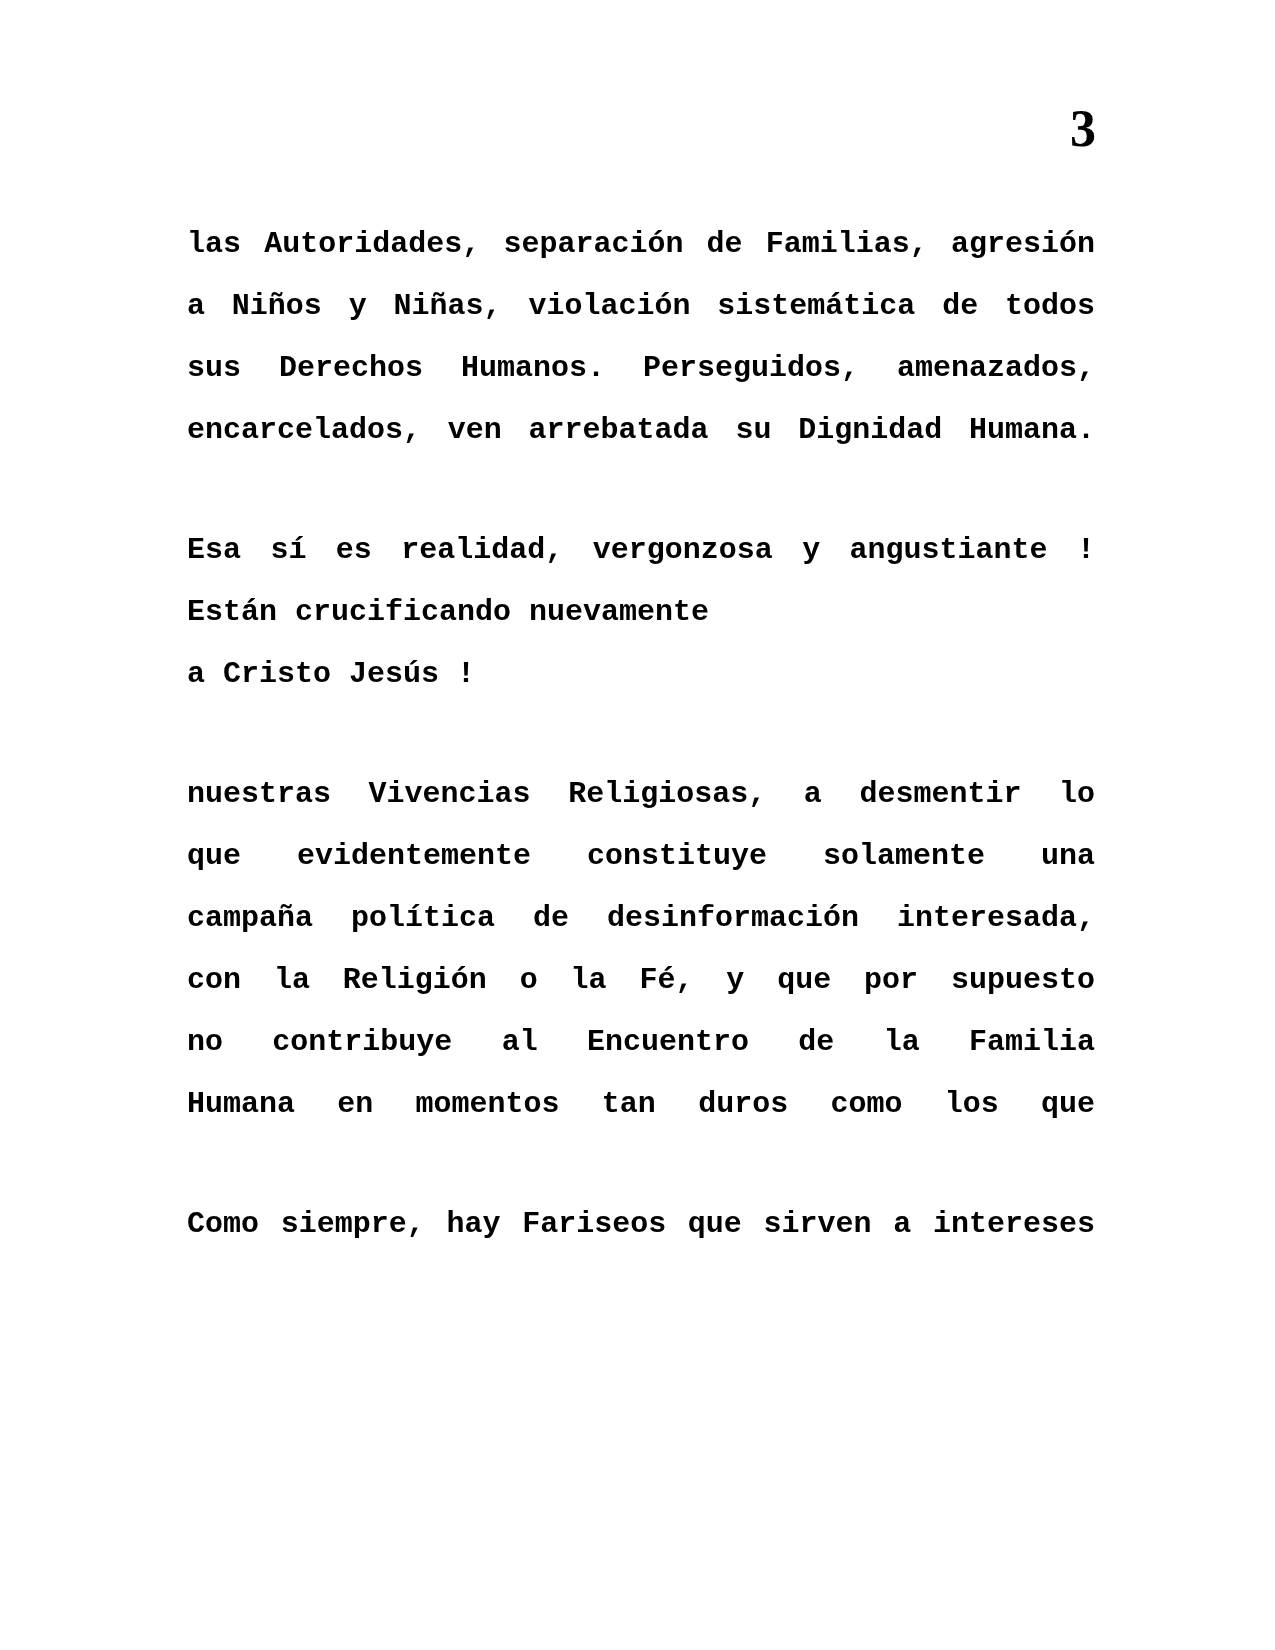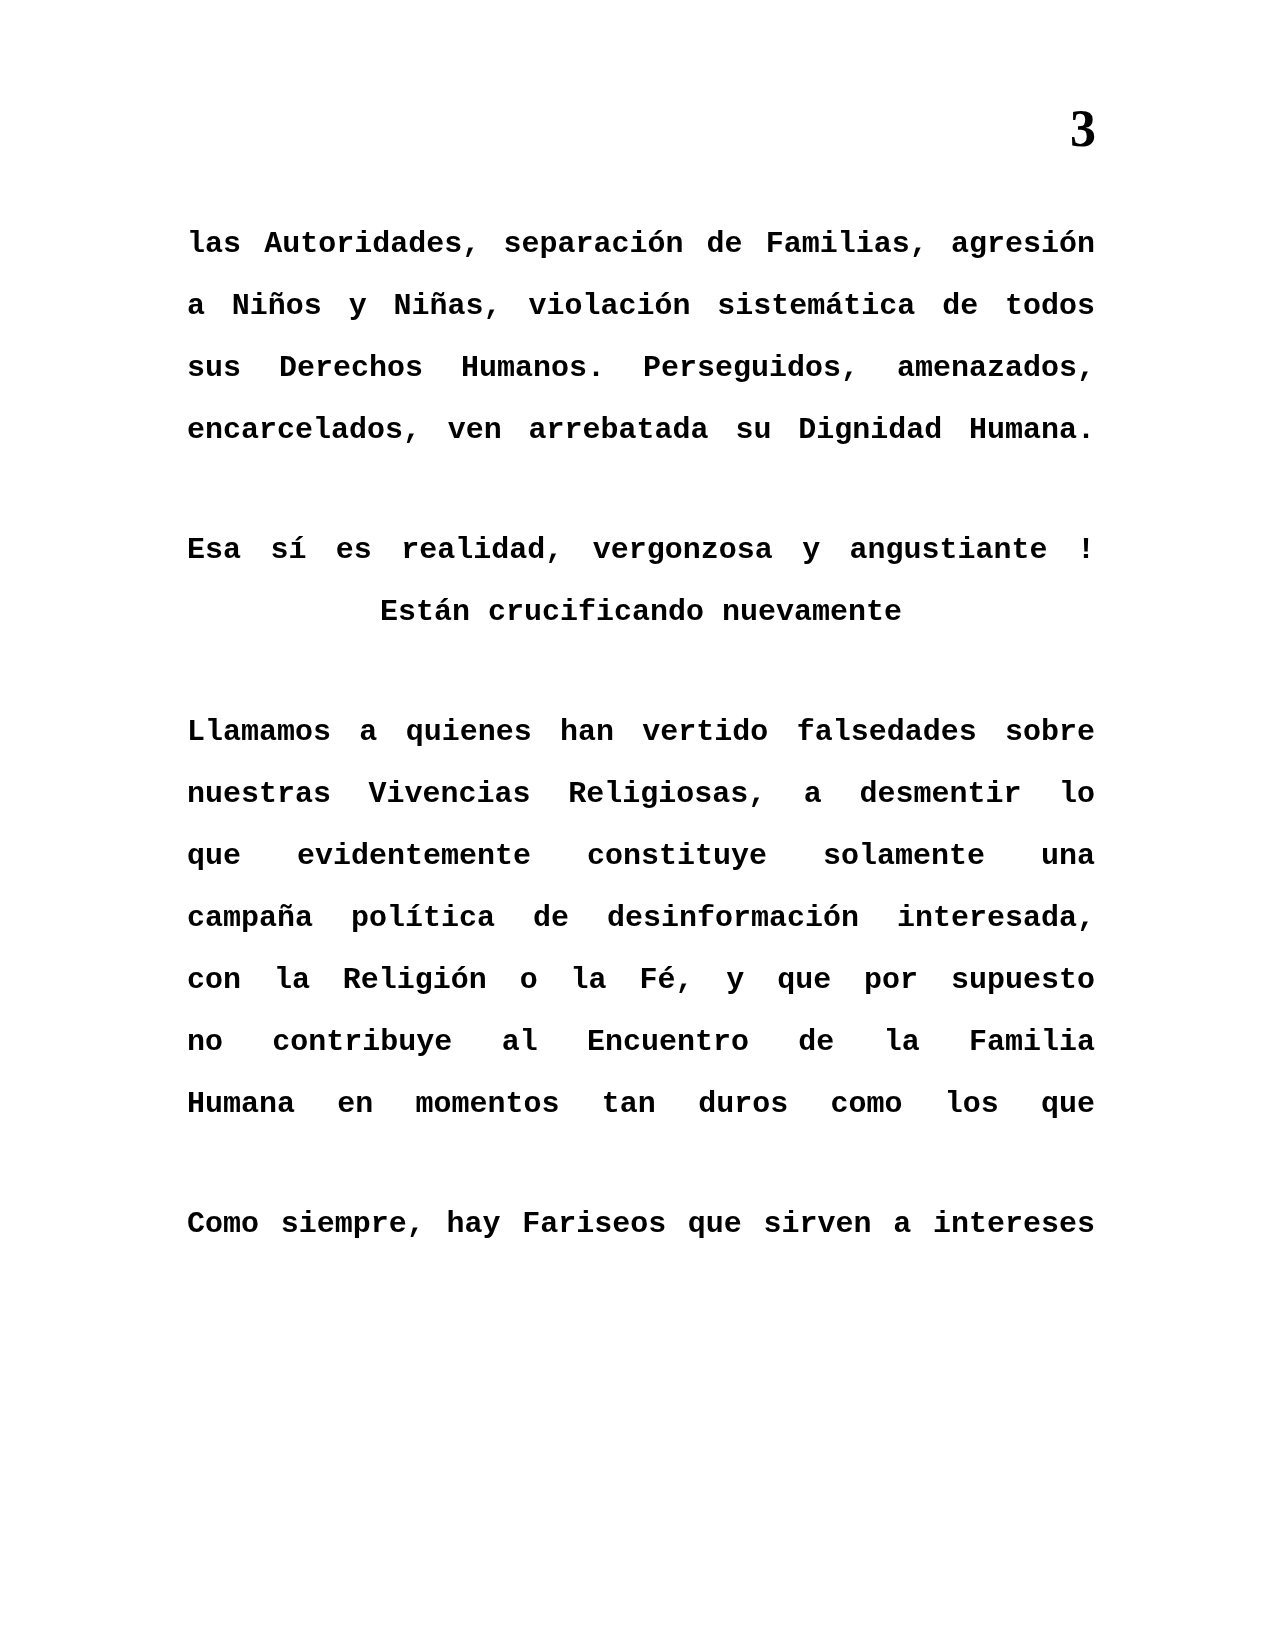--- a/index.html
+++ b/index.html
@@ -37,45 +37,45 @@
     color: #000000;
   }
   .para { margin: 12px; }
   .para + .para { margin-top: 58px; }
   .line { height: 62px; white-space: nowrap; }
   .line.just {
     white-space: normal;
     text-align: justify;
     text-align-last: justify;
   }
-  .line.left { text-align: center; }
+  .line.left { text-align: left; }
 </style>
 </head>
 <body>
 
 <div class="page">
 
   <div class="page-number">3</div>
 
   <div class="body-text">
 
     <div class="para">
       <div class="line just">las Autoridades, separación de Familias, agresión</div>
       <div class="line just">a Niños y Niñas, violación sistemática de todos</div>
       <div class="line just">sus Derechos Humanos. Perseguidos, amenazados,</div>
       <div class="line just">encarcelados, ven arrebatada su Dignidad Humana.</div>
     </div>
 
     <div class="para">
       <div class="line just">Esa sí es realidad, vergonzosa y angustiante !</div>
       <div class="line left">Están crucificando nuevamente</div>
+      <div class="line left">a Cristo Jesús !</div>
     </div>
 
     <div class="para">
-      <div class="line just">Llamamos a quienes han vertido falsedades sobre</div>
       <div class="line just">nuestras Vivencias Religiosas, a desmentir lo</div>
       <div class="line just">que evidentemente constituye solamente una</div>
       <div class="line just">campaña política de desinformación interesada,</div>
       <div class="line just">con la Religión o la Fé, y que por supuesto</div>
       <div class="line just">no contribuye al Encuentro de la Familia</div>
       <div class="line just">Humana en momentos tan duros como los que</div>
     </div>
 
     <div class="para">
       <div class="line just">Como siempre, hay Fariseos que sirven a intereses</div>

